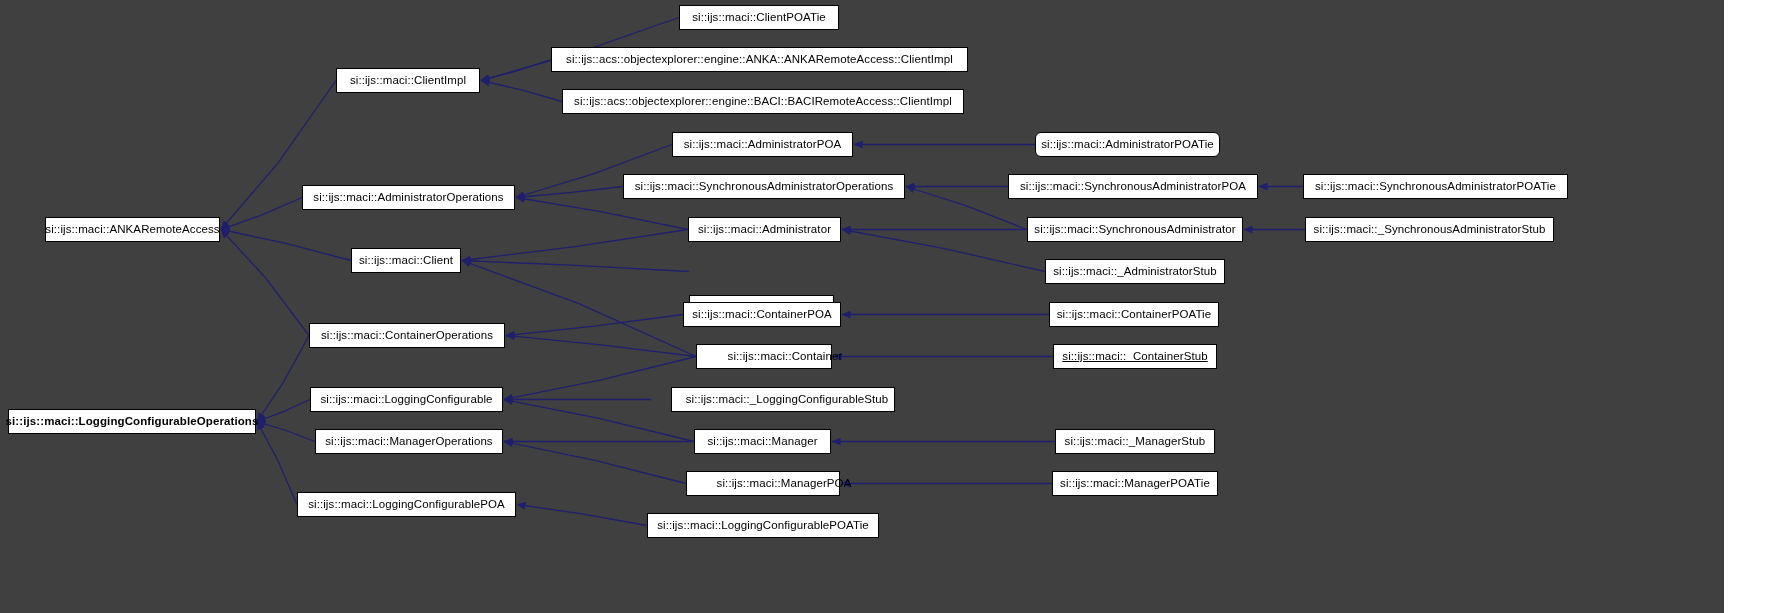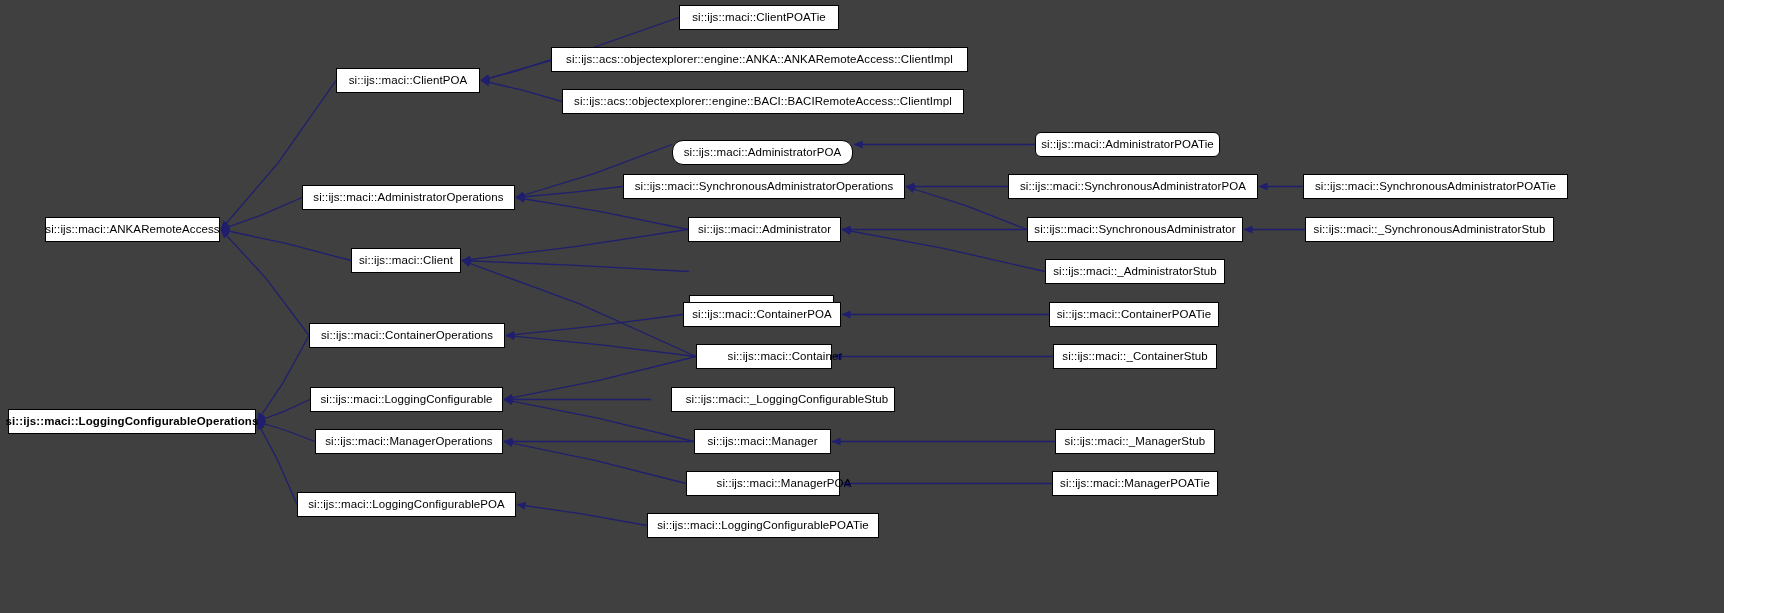--- a/index.html
+++ b/index.html
@@ -83,41 +83,41 @@
         <path d="M694,441.5 L504,441.5" marker-end="url(#arrowhead)"></path>
         <path d="M1055,441.5 L832,441.5" marker-end="url(#arrowhead)"></path>
         <path d="M686,483.5 L595,460.4 L504,441.5" marker-end="url(#arrowhead)"></path>
         <path d="M1052,483.5 L841,483.5" marker-end="url(#arrowhead)"></path>
         <path d="M297,504.5 L277,458.85 L257,421.5" marker-end="url(#arrowhead)"></path>
         <path d="M647,525.5 L582,513.95 L517,504.5" marker-end="url(#arrowhead)"></path>
       </g>
   </svg>
   <div id="node-layer">
       <div class="node" style="left: 679px; top: 5px; width: 160px; height: 25px;">si::ijs::maci::ClientPOATie</div>
-      <div class="node" style="left: 336px; top: 68px; width: 144px; height: 25px;">si::ijs::maci::ClientPOA</div>
+      <div class="node" style="left: 336px; top: 68px; width: 144px; height: 25px;">si::ijs::maci::ClientImpl</div>
       <div class="node" style="left: 551px; top: 47px; width: 417px; height: 25px;">si::ijs::acs::objectexplorer::engine::ANKA::ANKARemoteAccess::ClientImpl</div>
       <div class="node" style="left: 562px; top: 89px; width: 402px; height: 25px;">si::ijs::acs::objectexplorer::engine::BACI::BACIRemoteAccess::ClientImpl</div>
-      <div class="node" style="left: 672px; top: 140px; width: 181px; height: 25px; border-radius: 11px;">si::ijs::maci::AdministratorPOA</div>
+      <div class="node" style="left: 672px; top: 132px; width: 181px; height: 25px;">si::ijs::maci::AdministratorPOA</div>
       <div class="node" style="left: 1035px; top: 132px; width: 185px; height: 25px; border-radius: 6px;">si::ijs::maci::AdministratorPOATie</div>
       <div class="node" style="left: 302px; top: 185px; width: 213px; height: 25px;">si::ijs::maci::AdministratorOperations</div>
       <div class="node" style="left: 623px; top: 174px; width: 282px; height: 25px;">si::ijs::maci::SynchronousAdministratorOperations</div>
       <div class="node" style="left: 1008px; top: 174px; width: 250px; height: 25px;">si::ijs::maci::SynchronousAdministratorPOA</div>
       <div class="node" style="left: 1303px; top: 174px; width: 265px; height: 25px;">si::ijs::maci::SynchronousAdministratorPOATie</div>
       <div class="node" style="left: 45px; top: 217px; width: 175px; height: 25px;">si::ijs::maci::ANKARemoteAccess</div>
       <div class="node" style="left: 688px; top: 217px; width: 153px; height: 25px;">si::ijs::maci::Administrator</div>
       <div class="node" style="left: 1027px; top: 217px; width: 216px; height: 25px;">si::ijs::maci::SynchronousAdministrator</div>
       <div class="node" style="left: 1305px; top: 217px; width: 249px; height: 25px;">si::ijs::maci::_SynchronousAdministratorStub</div>
       <div class="node" style="left: 351px; top: 248px; width: 110px; height: 25px;">si::ijs::maci::Client</div>
       <div class="node" style="left: 689px; top: 259px; width: 145px; height: 25px; margin-top: 36px;">si::ijs::maci::_ClientStub</div>
       <div class="node" style="left: 1045px; top: 259px; width: 180px; height: 25px;">si::ijs::maci::_AdministratorStub</div>
       <div class="node" style="left: 683px; top: 302px; width: 158px; height: 25px;">si::ijs::maci::ContainerPOA</div>
       <div class="node" style="left: 1049px; top: 302px; width: 170px; height: 25px;">si::ijs::maci::ContainerPOATie</div>
       <div class="node" style="left: 309px; top: 323px; width: 196px; height: 25px;">si::ijs::maci::ContainerOperations</div>
       <div class="node" style="left: 696px; top: 344px; width: 136px; height: 25px; padding-left: 42px;">si::ijs::maci::Container</div>
-      <div class="node" style="left: 1053px; top: 344px; width: 164px; height: 25px;">si::ijs::maci::_ContainerStub</div>
+      <div class="node" style="left: 1053px; top: 344px; width: 164px; height: 25px; text-decoration: underline;">si::ijs::maci::_ContainerStub</div>
       <div class="node" style="left: 310px; top: 387px; width: 193px; height: 25px;">si::ijs::maci::LoggingConfigurable</div>
       <div class="node" style="left: 671px; top: 387px; width: 224px; height: 25px; padding-left: 8px;">si::ijs::maci::_LoggingConfigurableStub</div>
       <div class="node" style="left: 8px; top: 409px; width: 248px; height: 25px; font-weight: bold;">si::ijs::maci::LoggingConfigurableOperations</div>
       <div class="node" style="left: 315px; top: 429px; width: 188px; height: 25px;">si::ijs::maci::ManagerOperations</div>
       <div class="node" style="left: 694px; top: 429px; width: 137px; height: 25px;">si::ijs::maci::Manager</div>
       <div class="node" style="left: 1055px; top: 429px; width: 160px; height: 25px;">si::ijs::maci::_ManagerStub</div>
       <div class="node" style="left: 686px; top: 471px; width: 154px; height: 25px; padding-left: 42px;">si::ijs::maci::ManagerPOA</div>
       <div class="node" style="left: 1052px; top: 471px; width: 166px; height: 25px;">si::ijs::maci::ManagerPOATie</div>
       <div class="node" style="left: 297px; top: 492px; width: 219px; height: 25px;">si::ijs::maci::LoggingConfigurablePOA</div>
       <div class="node" style="left: 647px; top: 513px; width: 232px; height: 25px;">si::ijs::maci::LoggingConfigurablePOATie</div>

